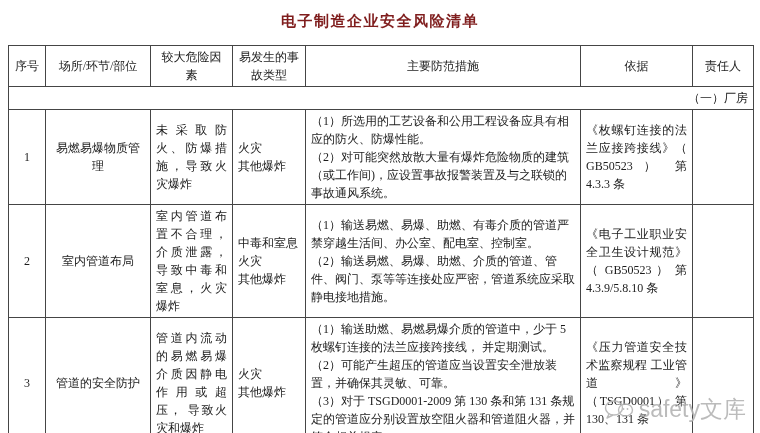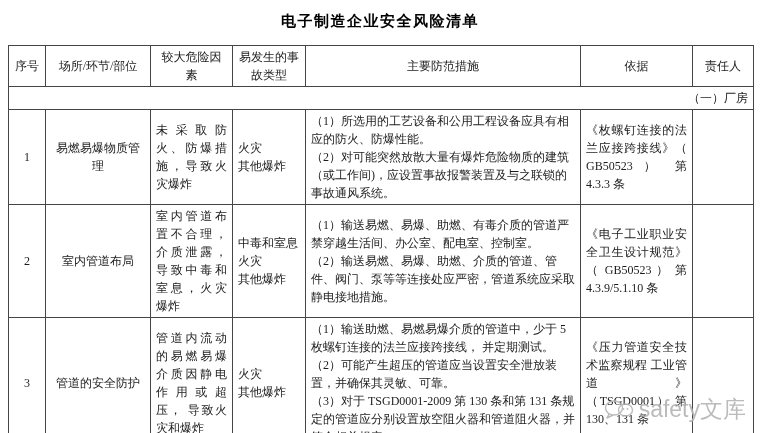--- a/index.html
+++ b/index.html
@@ -10,21 +10,21 @@
     background:#ffffff;
     font-family:"Liberation Serif","DejaVu Serif",serif;
     color:#1c1c1c;
   }
   .title{
     margin-top:12px;
     text-align:center;
     font-size:15px;
     font-weight:bold;
     letter-spacing:1.5px;
-    color:#000000;
+    color:#7f1d1d;
   }
   table.risk{
     border-collapse:collapse;
     table-layout:fixed;
     width:745px;
     margin:14px 0 0 8px;
   }
   table.risk th, table.risk td{
     border:1px solid #454545;
     vertical-align:middle;
@@ -109,21 +109,21 @@
 
       <tr class="r-2">
         <td class="c-no">2</td>
         <td class="c-place">室内管道布局</td>
         <td class="c-hazard">室内管道布置不合理，介质泄露，导致中毒和室息，火灾爆炸</td>
         <td class="c-accident">中毒和室息
 火灾
 其他爆炸</td>
         <td class="c-measures">（1）输送易燃、易爆、助燃、有毒介质的管道严禁穿越生活间、办公室、配电室、控制室。
 （2）输送易燃、易爆、助燃、介质的管道、管件、阀门、泵等等连接处应严密，管道系统应采取静电接地措施。</td>
-        <td class="c-basis">《电子工业职业安全卫生设计规范》（ GB50523 ） 第 4.3.9/5.1.10 条</td>
+        <td class="c-basis">《电子工业职业安全卫生设计规范》（ GB50523 ） 第 4.3.9/5.8.10 条</td>
         <td class="c-owner"></td>
       </tr>
 
       <tr class="r-3">
         <td class="c-no">3</td>
         <td class="c-place">管道的安全防护</td>
         <td class="c-hazard">管道内流动的易燃易爆介质因静电作用或超压， 导致火灾和爆炸</td>
         <td class="c-accident">火灾
 其他爆炸</td>
         <td class="c-measures">（1）输送助燃、易燃易爆介质的管道中，少于 5 枚螺钉连接的法兰应接跨接线， 并定期测试。

